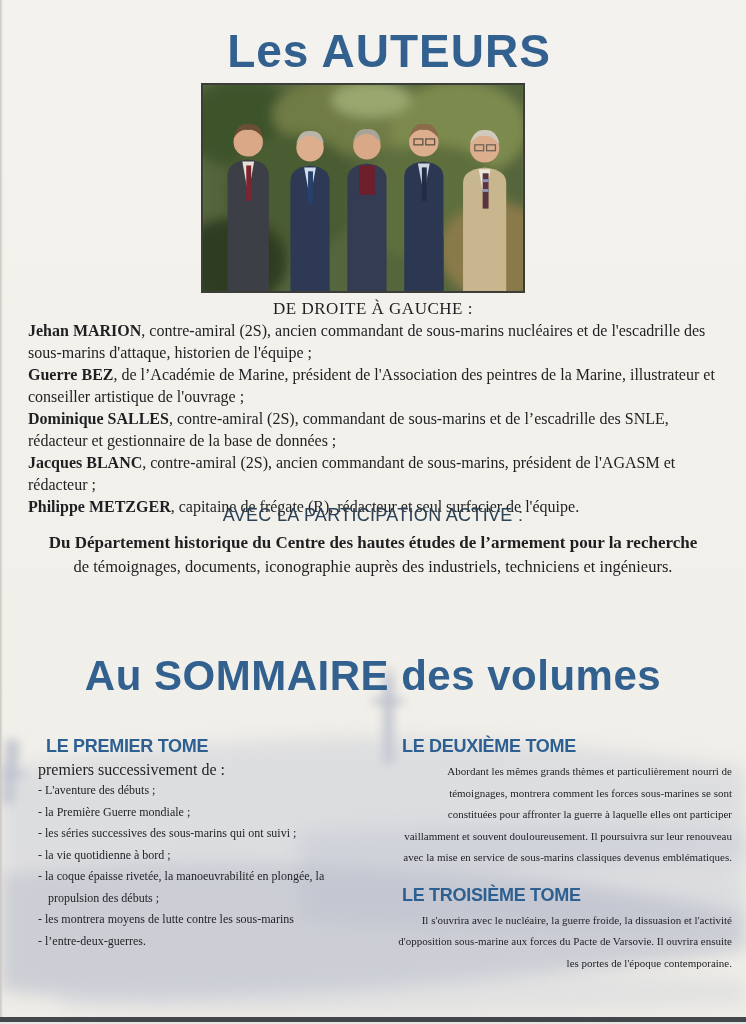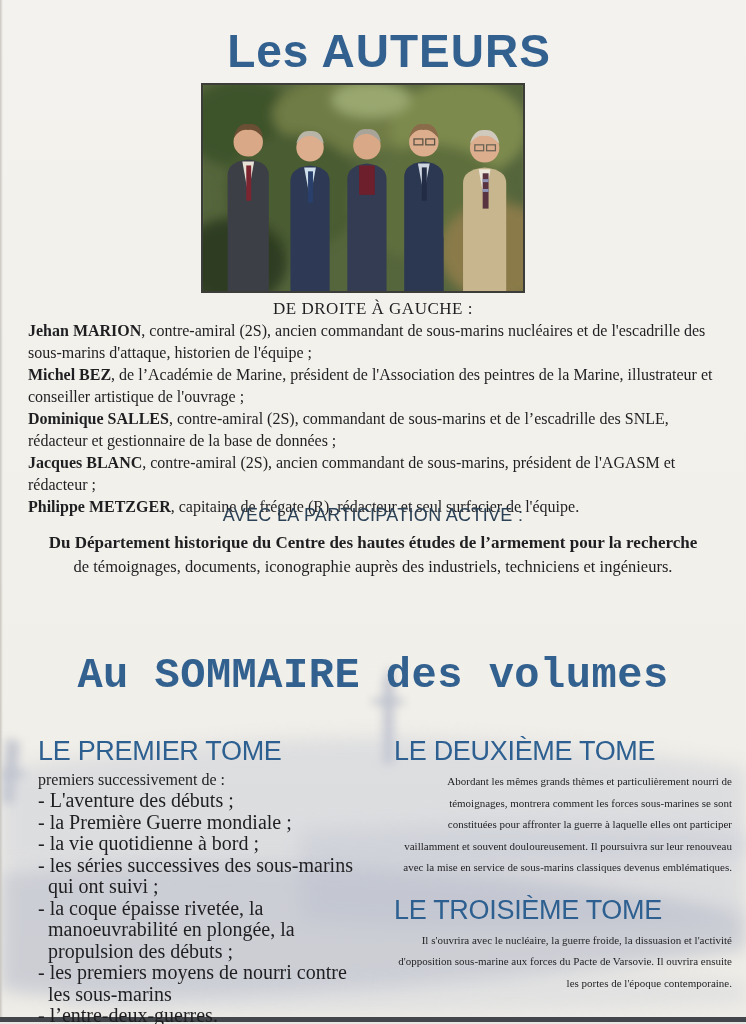--- a/index.html
+++ b/index.html
@@ -53,37 +53,37 @@
     font-family:"Liberation Sans","DejaVu Sans",sans-serif;
     font-weight:normal;font-size:18px;color:#2b4156;letter-spacing:.3px;
     margin:0 0 5px 0;
   }
   .participation .part-line1{font-weight:bold;font-size:17px;margin:0;line-height:24px;}
   .participation .part-line2{font-size:16.5px;margin:0;line-height:24px;}
 
   h2.sommaire-title{
     position:absolute;left:0;top:652px;width:100%;
     text-align:center;margin:0;
-    font-family:Liberation Mono, monospace;
+    font-family:Liberation Sans, sans-serif;
     font-weight:bold;font-size:42px;letter-spacing:.5px;
     color:#33618f;
   }
 
   .col{position:absolute;top:736px;}
   .col-left{left:38px;width:334px;}
   .col-right{left:394px;width:342px;}
   .tome-heading{
     font-family:"Liberation Sans","DejaVu Sans",sans-serif;
-    font-weight:normal;font-size:27px;color:#2d6090;
-    margin:0 0 2px 0;letter-spacing:-.3px;
+    font-weight:bold;font-size:18px;color:#2d6090;
+    margin:0 0 2px 8px;letter-spacing:-.3px;
   }
   .tome-heading.second{margin-top:16px;}
   .tome-intro{font-size:16px;line-height:21px;margin:0;}
   .toc-item{
-    font-size:20px;line-height:21.5px;
+    font-size:12px;line-height:21.5px;
     padding-left:10px;text-indent:-10px;
   }
   .tome-body{font-size:11px;line-height:21.5px;margin:4px;text-align:right;}
 </style>
 </head>
 <body>
 
 <div class="page">
 
   <svg class="watermark" viewBox="0 0 746 404" aria-hidden="true">
@@ -189,43 +189,43 @@
           <rect x="276" y="61" width="9" height="6" fill="none" stroke="#6b6354" stroke-width="1.3"></rect>
           <rect x="288" y="61" width="9" height="6" fill="none" stroke="#6b6354" stroke-width="1.3"></rect>
         </g>
       </svg>
     </div>
 
     <div class="photo-caption">DE DROITE À GAUCHE :</div>
 
     <div class="authors">
       <p><strong>Jehan MARION</strong><span>, contre-amiral (2S), ancien commandant de sous-marins nucléaires et de l'escadrille des sous-marins d'attaque, historien de l'équipe ;</span></p>
-      <p><strong>Michel BEZ</strong><span>, de l’Académie de Marine, président de l'Association des peintres de la Marine, illustrateur et conseiller artistique de l'ouvrage ;</span></p>
+      <p><strong>Guerre BEZ</strong><span>, de l’Académie de Marine, président de l'Association des peintres de la Marine, illustrateur et conseiller artistique de l'ouvrage ;</span></p>
       <p><strong>Dominique SALLES</strong><span>, contre-amiral (2S), commandant de sous-marins et de l’escadrille des SNLE, rédacteur et gestionnaire de la base de données ;</span></p>
       <p><strong>Jacques BLANC</strong><span>, contre-amiral (2S), ancien commandant de sous-marins, président de l'AGASM et rédacteur ;</span></p>
       <p><strong>Philippe METZGER</strong><span>, capitaine de frégate (R), rédacteur et seul surfacier de l'équipe.</span></p>
     </div>
 
     <div class="participation">
       <p class="part-heading">AVEC LA PARTICIPATION ACTIVE :</p>
       <p class="part-line1">Du Département historique du Centre des hautes études de l’armement pour la recherche</p>
       <p class="part-line2">de témoignages, documents, iconographie auprès des industriels, techniciens et ingénieurs.</p>
     </div>
 
     <h2 class="sommaire-title">Au SOMMAIRE des volumes</h2>
 
     <div class="col col-left">
       <h3 class="tome-heading">LE PREMIER TOME</h3>
       <p class="tome-intro">premiers successivement de :</p>
       <div class="toc-item">- L'aventure des débuts ;</div>
       <div class="toc-item">- la Première Guerre mondiale ;</div>
+      <div class="toc-item">- les séries successives des sous-marins qui ont suivi ;</div>
       <div class="toc-item">- la vie quotidienne à bord ;</div>
-      <div class="toc-item">- les séries successives des sous-marins qui ont suivi ;</div>
       <div class="toc-item">- la coque épaisse rivetée, la manoeuvrabilité en plongée, la propulsion des débuts ;</div>
-      <div class="toc-item">- les premiers moyens de nourri contre les sous-marins</div>
+      <div class="toc-item">- les montrera moyens de lutte contre les sous-marins</div>
       <div class="toc-item">- l’entre-deux-guerres.</div>
     </div>
 
     <div class="col col-right">
       <h3 class="tome-heading">LE DEUXIÈME TOME</h3>
       <p class="tome-body">Abordant les mêmes grands thèmes et particulièrement nourri de témoignages, montrera comment les forces sous-marines se sont constituées pour affronter la guerre à laquelle elles ont participer vaillamment et souvent douloureusement. Il poursuivra sur leur renouveau avec la mise en service de sous-marins classiques devenus emblématiques.</p>
       <h3 class="tome-heading second">LE TROISIÈME TOME</h3>
       <p class="tome-body">Il s'ouvrira avec le nucléaire, la guerre froide, la dissuasion et l'activité d'opposition sous-marine aux forces du Pacte de Varsovie. Il ouvrira ensuite les portes de l'époque contemporaine.</p>
     </div>
 

